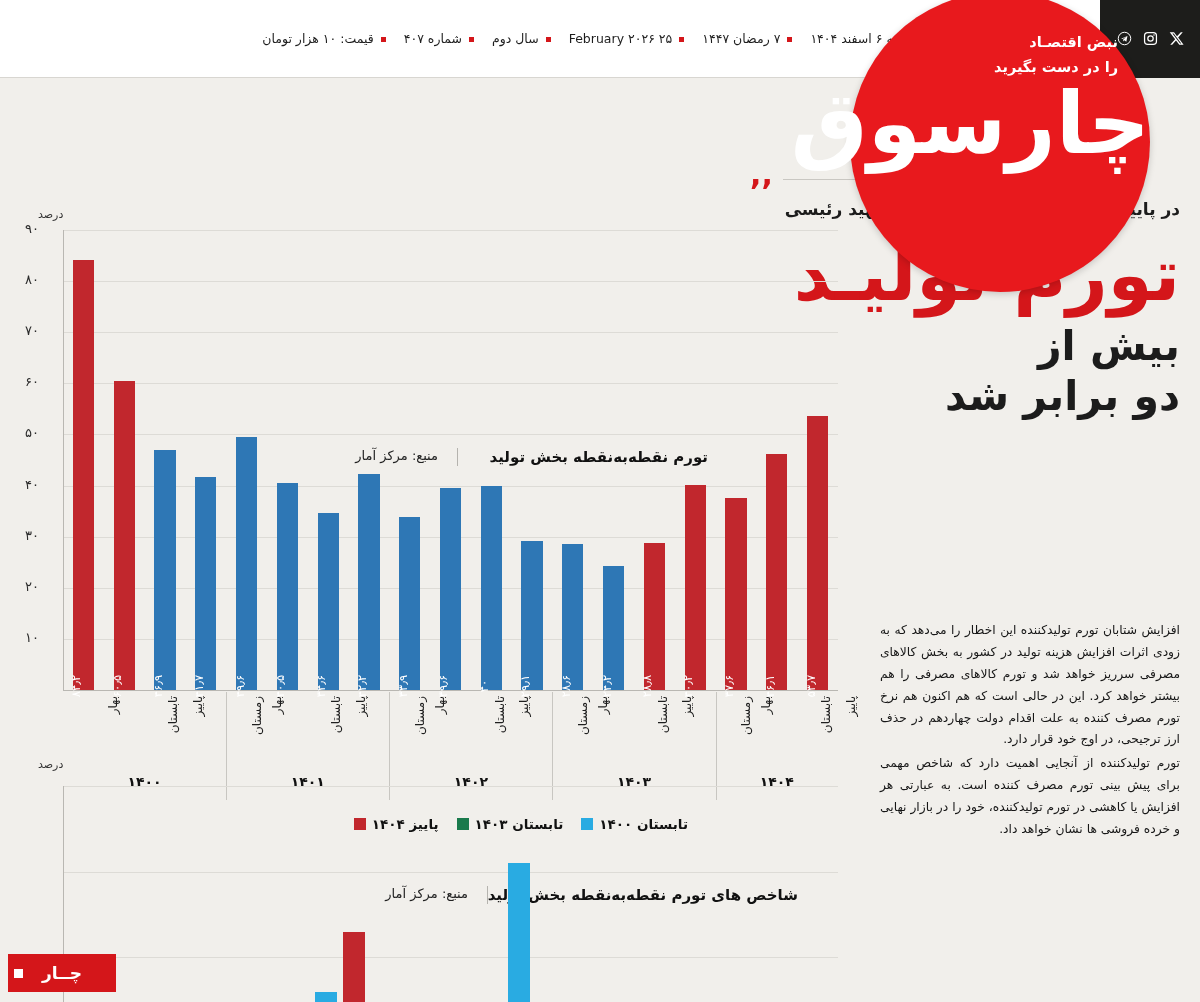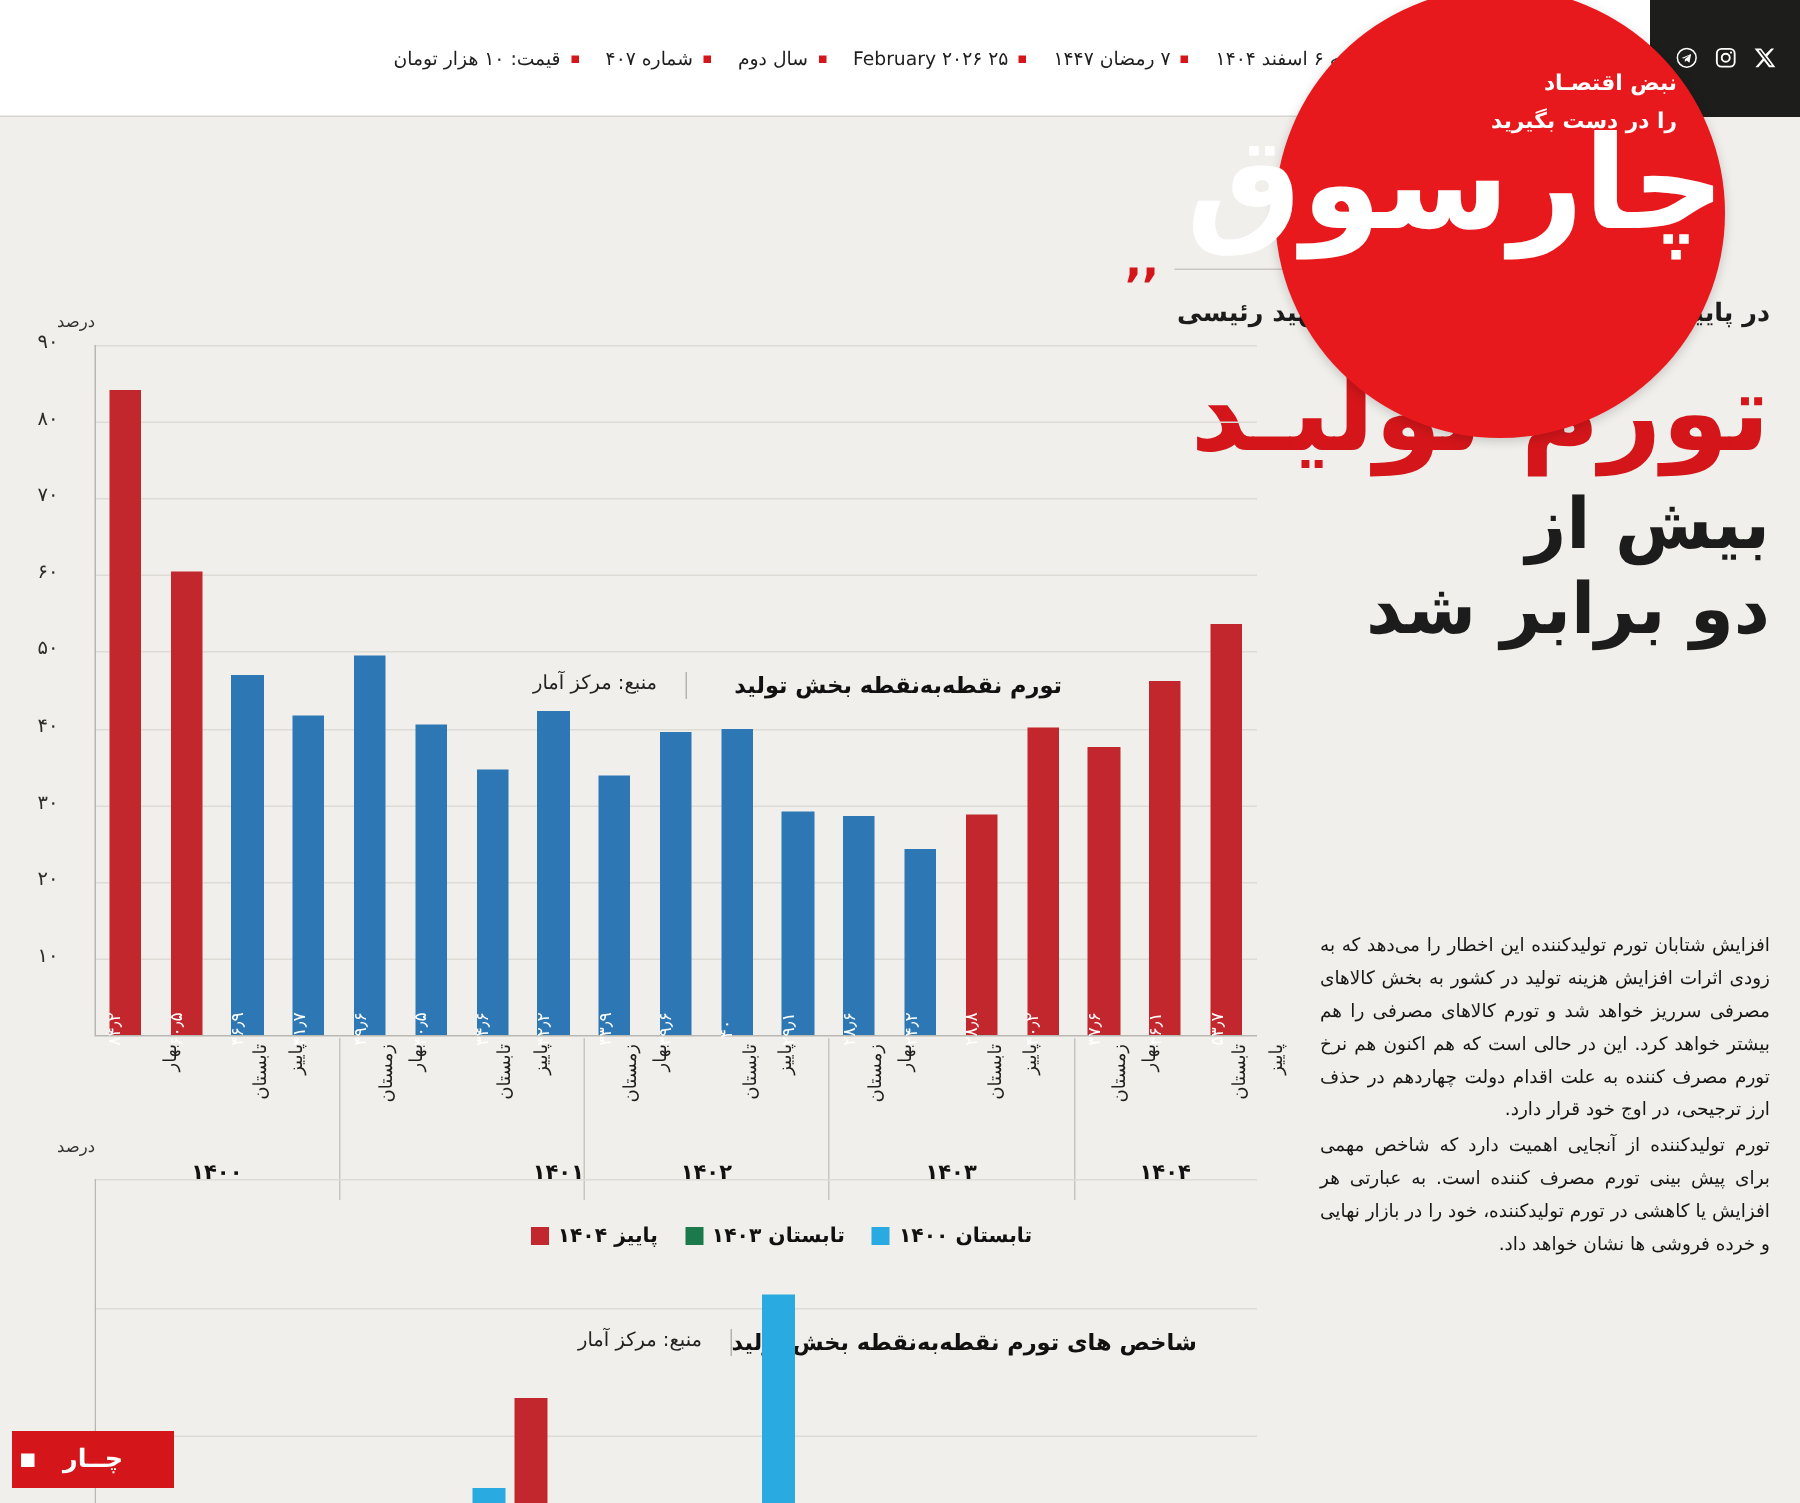--- a/index.html
+++ b/index.html
@@ -69,21 +69,21 @@
     width: 300px; height: 300px;
     z-index: 40;
   }
   .logo-circle {
     position: absolute; top: 0; left: 0;
     width: 300px; height: 300px; border-radius: 50%;
     background: #e8191d;
     box-shadow: 0 2px 7px rgba(0,0,0,.18);
   }
   .logo-slogan {
-    position: absolute; top: 52px; right: 32px;
+    position: absolute; top: 38px; right: 32px;
     text-align: right; color: #fff; direction: rtl;
     font-size: 14.5px; font-weight: bold; line-height: 1.75;
     letter-spacing: .5px;
   }
   .logo-name {
     position: absolute; top: 88px; left: 0; width: 300px;
     text-align: center; color: #fff; direction: rtl;
     font-size: 86px; font-weight: bold; line-height: 1;
     font-family: "DejaVu Sans", sans-serif;
   }
@@ -123,21 +123,21 @@
   .kicker {
     font-size: 17px; color: #1c1c1c; font-weight: bold;
     line-height: 1.6; margin-bottom: 14px; letter-spacing: -.2px;
   }
   .head-main {
     font-size: 72px; font-weight: bold; color: #d4161a;
     line-height: 1.08; letter-spacing: -1px;
     margin-bottom: 6px;
   }
   .head-sub {
-    font-size: 47px; font-weight: bold; color: #1c1c1c;
+    font-size: 41px; font-weight: bold; color: #1c1c1c;
     line-height: 1.22; letter-spacing: -.5px;
   }
 
   
   .body-col {
     position: absolute; top: 542px; right: 12px;
     width: 300px;
     direction: rtl; text-align: justify;
     font-size: 12.3px; line-height: 1.78; color: #171717;
   }
@@ -390,21 +390,21 @@
           <div class="xlab" style="left: 474.079px; top: 4px;">زمستان</div>
           <div class="xlab" style="left: 514.868px; top: 4px;">بهار</div>
           <div class="xlab" style="left: 555.658px; top: 4px;">تابستان</div>
           <div class="xlab" style="left: 596.447px; top: 4px;">پاییز</div>
           <div class="xlab" style="left: 637.237px; top: 4px;">زمستان</div>
           <div class="xlab" style="left: 678.026px; top: 4px;">بهار</div>
           <div class="xlab" style="left: 718.816px; top: 4px;">تابستان</div>
           <div class="xlab" style="left: 759.605px; top: 4px;">پاییز</div>
           <div class="grouplab" style="left: 0px; width: 163.158px; top: 82px;">۱۴۰۰</div>
           <div class="groupsep" style="left: 163.158px; top: 0px; height: 108px;"></div>
-          <div class="grouplab" style="left: 163.158px; width: 163.158px; top: 82px; text-align: right;">۱۴۰۱</div>
+          <div class="grouplab" style="left: 163.158px; width: 163.158px; top: 82px;">۱۴۰۱</div>
           <div class="groupsep" style="left: 326.316px; top: 0px; height: 108px;"></div>
           <div class="grouplab" style="left: 326.316px; width: 163.158px; top: 82px;">۱۴۰۲</div>
           <div class="groupsep" style="left: 489.474px; top: 0px; height: 108px;"></div>
           <div class="grouplab" style="left: 489.474px; width: 163.158px; top: 82px;">۱۴۰۳</div>
           <div class="groupsep" style="left: 652.632px; top: 0px; height: 108px;"></div>
           <div class="grouplab" style="left: 652.632px; width: 122.368px; top: 82px;">۱۴۰۴</div>
         </div>
     </div>
 
     <div class="chart-box" id="chart2" style="top:680px; left:10px; width:820px; height:244px;">

